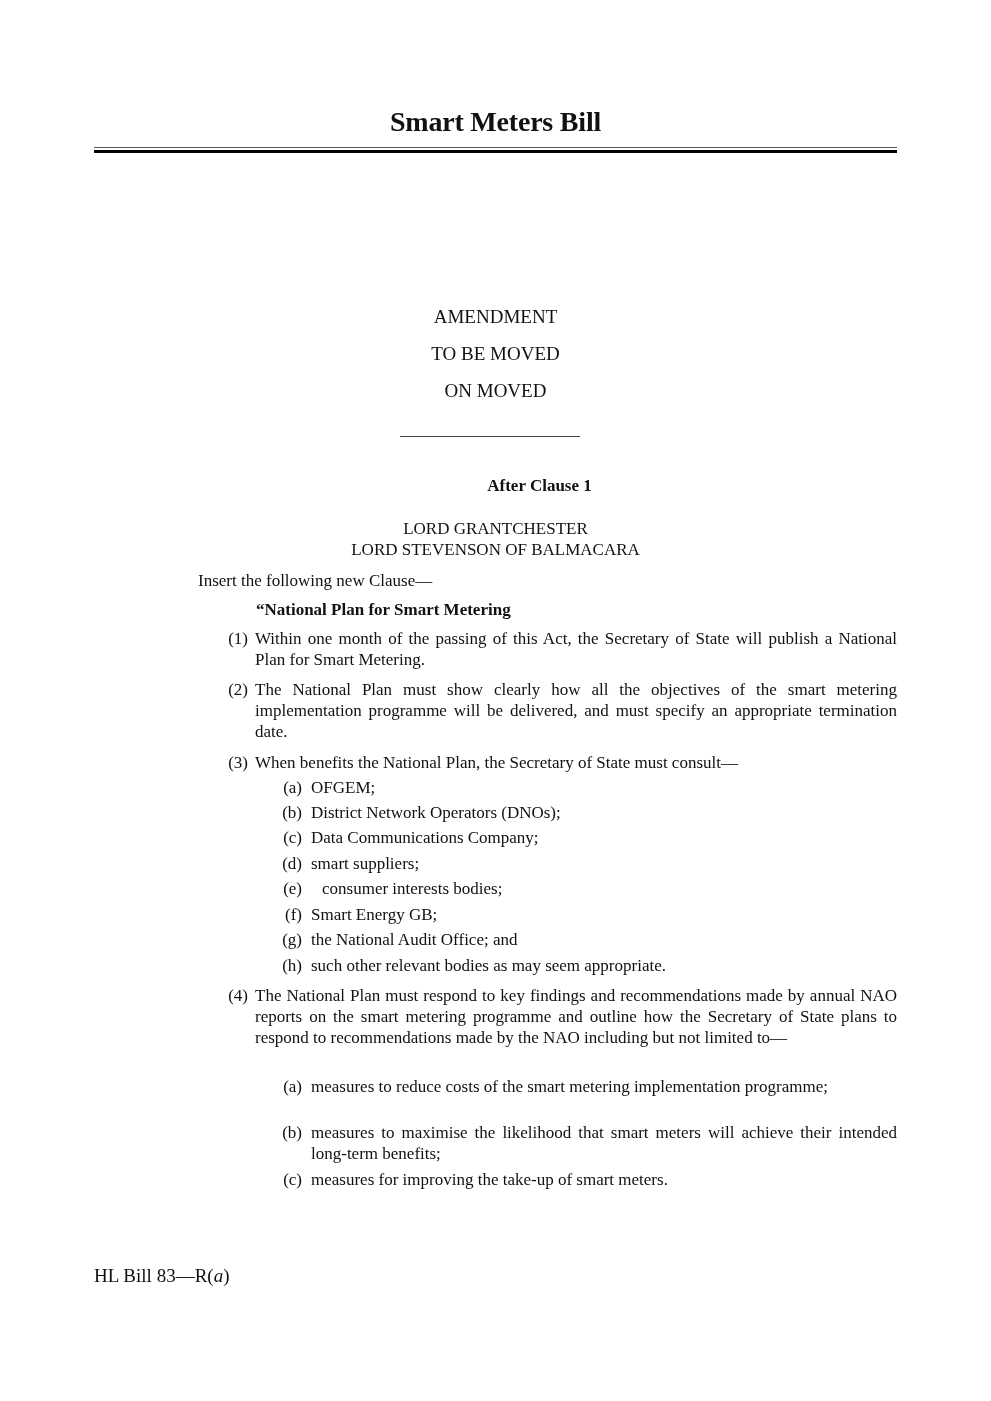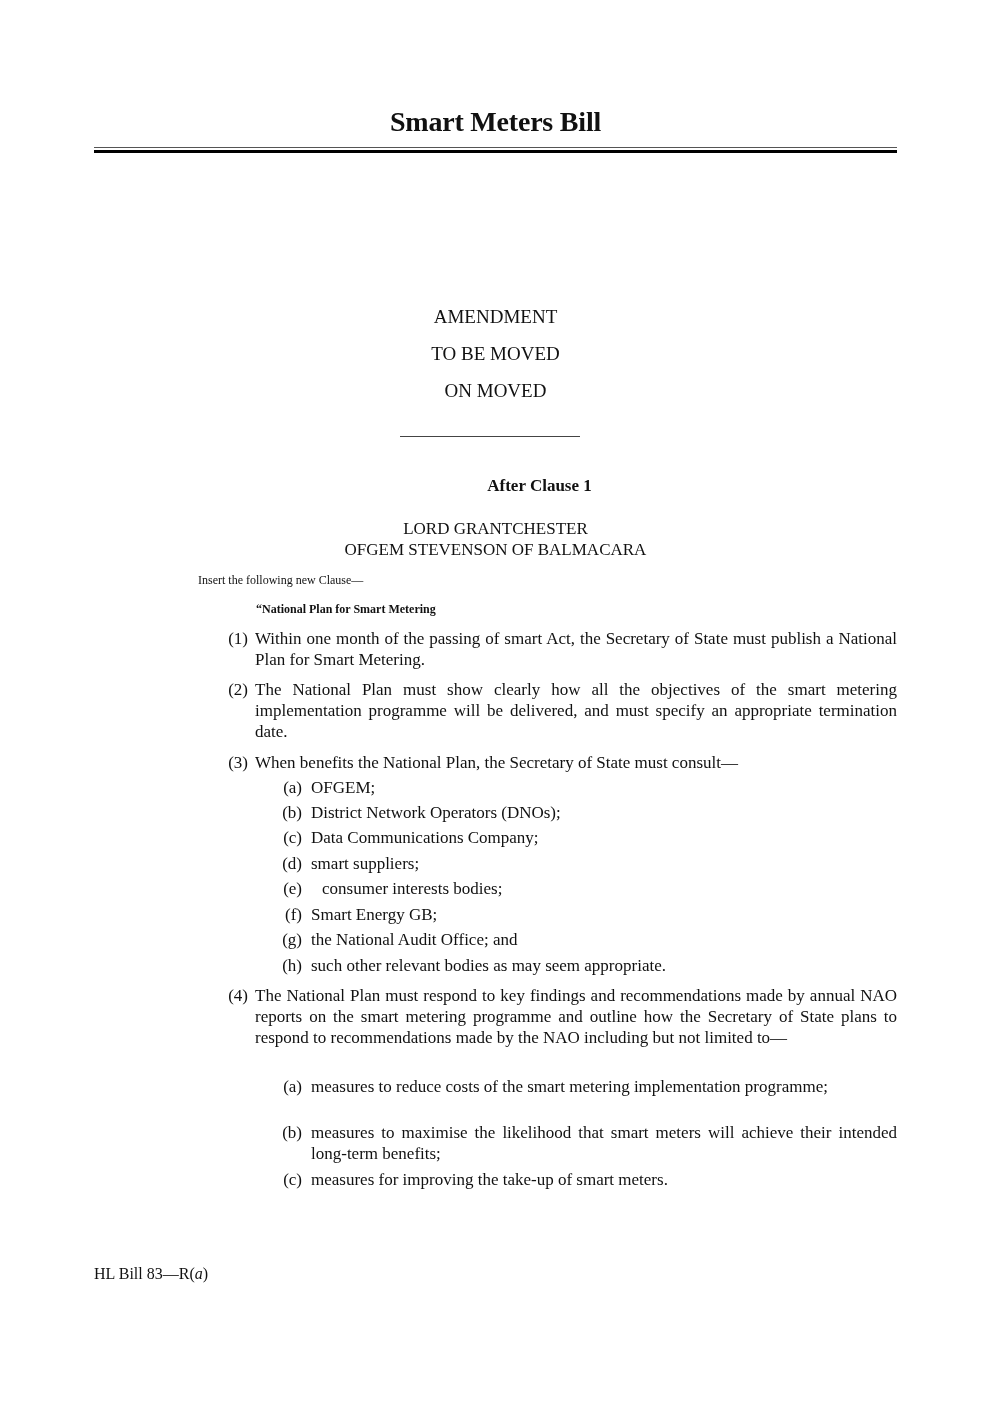--- a/index.html
+++ b/index.html
@@ -12,48 +12,48 @@
     text-align: center; font-size: 28px; font-weight: bold; letter-spacing: -0.2px;
   }
   .rule-thin { position: absolute; left: 94px; width: 803px; top: 147px; height: 1px; background: #555; }
   .rule-thick { position: absolute; left: 94px; width: 803px; top: 150px; height: 3px; background: #000; }
   .stage {
     position: absolute; left: 0; width: 991px; text-align: center; font-size: 19px;
   }
   .short-rule { position: absolute; left: 400px; width: 180px; top: 436px; height: 1px; background: #444; }
   .centered { position: absolute; left: 0; width: 991px; text-align: center; font-size: 17px; }
   .bold { font-weight: bold; padding-left: 44px; }
-  .para { position: absolute; font-size: 12px; line-height: 21px; text-align: center; }
+  .para { position: absolute; font-size: 17px; line-height: 21px; text-align: center; }
   .item { position: absolute; left: 0; width: 991px; font-size: 17px; line-height: 21px; }
   .num { position: absolute; text-align: right; }
   .txt { position: absolute; text-align: justify; }
-  .footer { position: absolute; left: 94px; top: 1265px; font-size: 16px; }
+  .footer { position: absolute; left: 94px; top: 1265px; font-size: 19px; }
 </style>
 </head>
 <body>
 
 <div class="title">Smart Meters Bill</div>
 <div class="rule-thin"></div>
 <div class="rule-thick"></div>
 
 <div class="stage" style="top:306px">AMENDMENT</div>
 <div class="stage" style="top:343px">TO BE MOVED</div>
 <div class="stage" style="top:380px">ON MOVED</div>
 <div class="short-rule"></div>
 
 <div class="centered bold" style="top:476px">After Clause 1</div>
 <div class="centered" style="top:519px">LORD GRANTCHESTER</div>
-<div class="centered" style="top:540px">OFGEM STEVENSON OF BALMACARA</div>
+<div class="centered" style="top:540px">LORD STEVENSON OF BALMACARA</div>
 
 <div class="para" style="left:198px; top:570px">Insert the following new Clause—</div>
 <div class="para bold" style="left:212px; top:599px">“National Plan for Smart Metering</div>
 
 <div class="item" style="top:628px">
   <span class="num" style="left:210px; width:38px">(1)</span>
-  <span class="txt" style="left:255px; width:642px">Within one month of the passing of smart Act, the Secretary of State must publish a National Plan for Smart Metering.</span>
+  <span class="txt" style="left:255px; width:642px">Within one month of the passing of this Act, the Secretary of State will publish a National Plan for Smart Metering.</span>
 </div>
 
 <div class="item" style="top:679px">
   <span class="num" style="left:210px; width:38px">(2)</span>
   <span class="txt" style="left:255px; width:642px">The National Plan must show clearly how all the objectives of the smart metering implementation programme will be delivered, and must specify an appropriate termination date.</span>
 </div>
 
 <div class="item" style="top:752px">
   <span class="num" style="left:210px; width:38px">(3)</span>
   <span class="txt" style="left:255px; width:642px; text-align:left">When benefits the National Plan, the Secretary of State must consult—</span>

